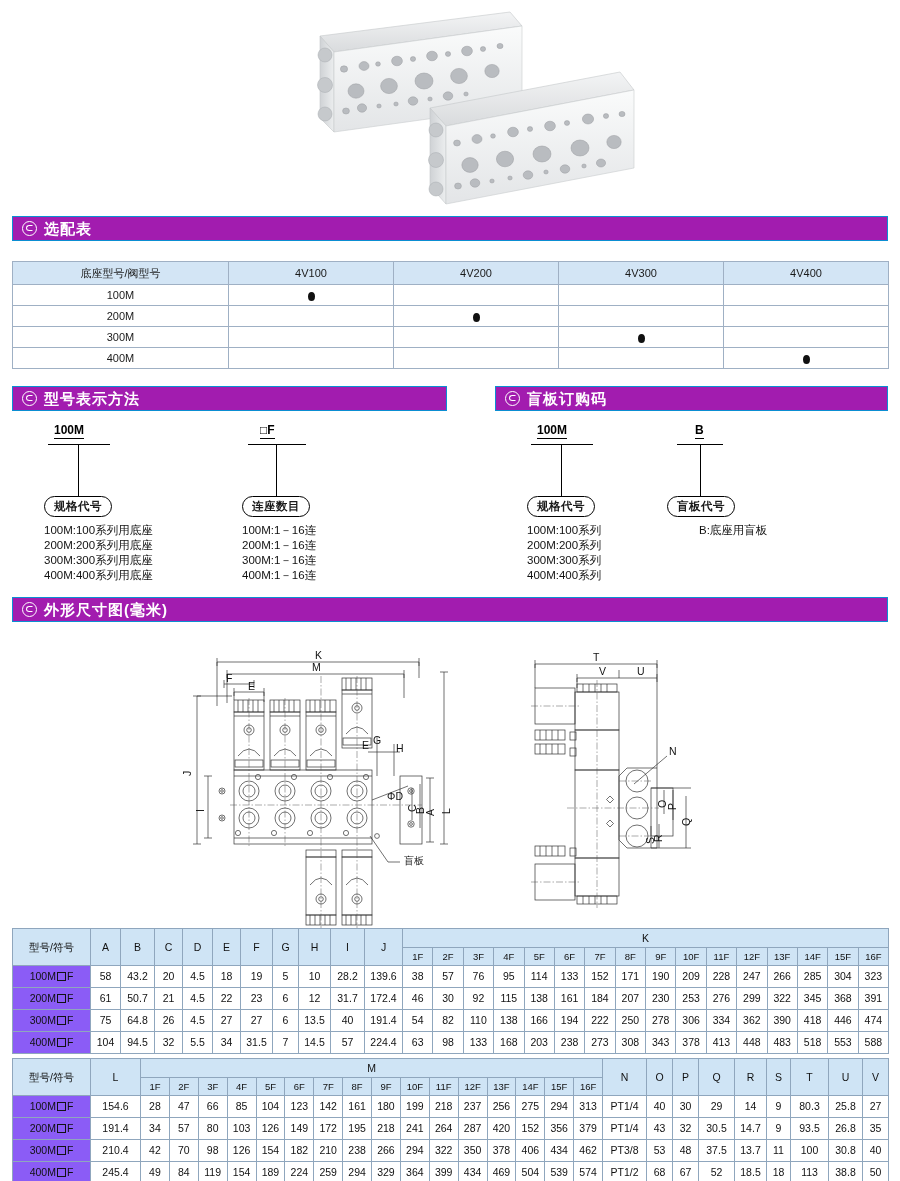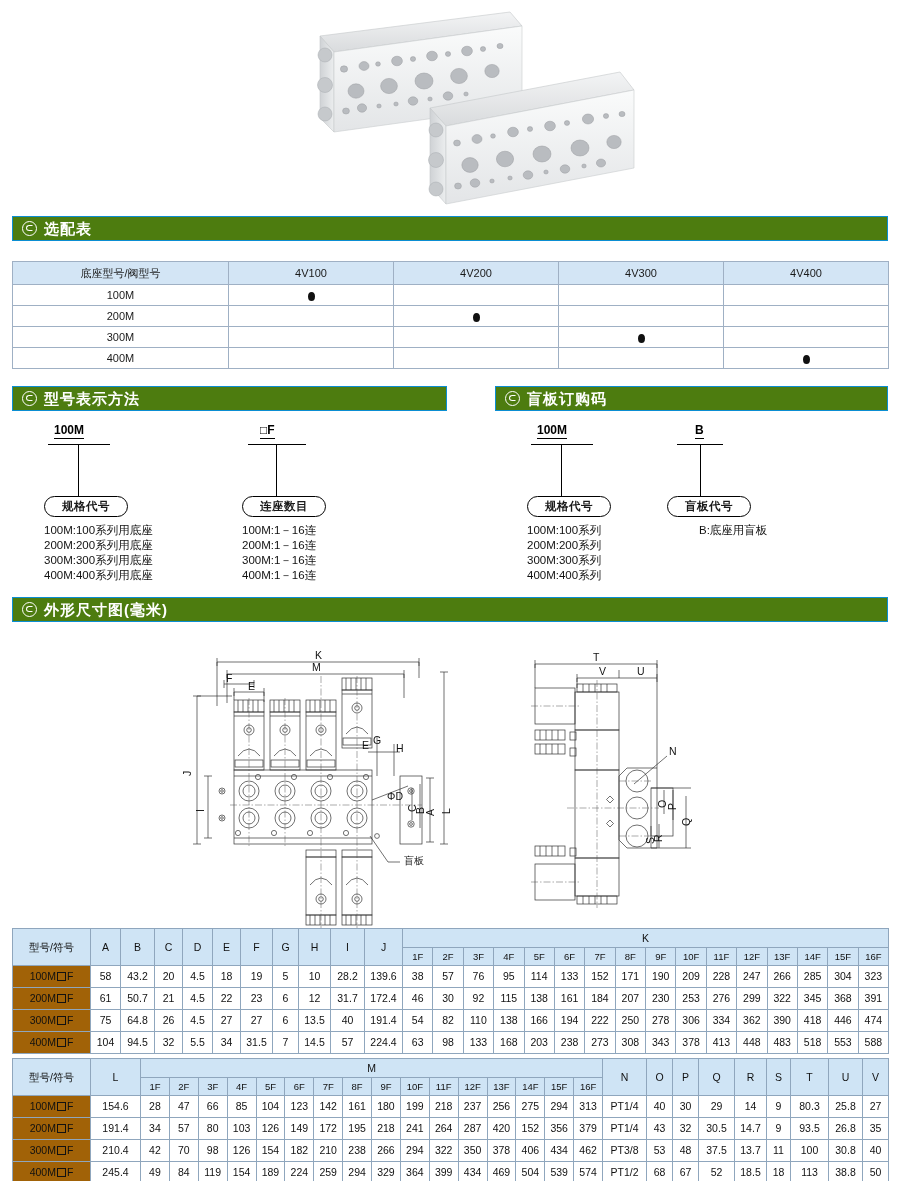--- a/index.html
+++ b/index.html
@@ -9,21 +9,21 @@
     color:#1a1a1a;overflow:hidden;position:relative;
   }
   .page{position:relative;width:900px;height:1181px;}
 
   
   .photo-area{position:absolute;left:0;top:0;width:900px;height:212px;}
   .photo-wrap{position:absolute;left:300px;top:8px;width:380px;height:200px;}
 
   
   .sec-bar{
-    height:25px;background:#4d7c0f;
+    height:25px;background:#a21caf;
     display:flex;align-items:center;
     border:1px solid #0b8ed2;box-sizing:border-box;
   }
   .sec-bar .cicon{
     width:15px;height:15px;border-radius:50%;
     border:1.8px solid #ffffff;margin-left:9px;margin-right:7px;
     position:relative;box-sizing:border-box;flex:0 0 auto;
   }
   .sec-bar .cicon::after{
     content:"";position:absolute;left:3px;top:2.6px;
@@ -51,21 +51,21 @@
   .mdl-right{position:absolute;left:495px;top:386px;width:393px;}
   .mdl-body{position:relative;height:150px;margin-top:6px;}
   .code{
     position:absolute;font-size:12px;font-weight:bold;color:#000;white-space:nowrap;
   }
   .code .ul{border-bottom:1.5px solid #000;padding-bottom:1px;display:inline-block;}
   .vline{position:absolute;width:1.2px;background:#000;}
   .hbar{position:absolute;height:1.2px;background:#000;}
   .pill{
     position:absolute;border:1.3px solid #000;border-radius:12px;
-    font-size:11.5px;padding:2px 17px;white-space:nowrap;background:#fff;
+    font-size:11.5px;padding:2px 9px;white-space:nowrap;background:#fff;
     font-weight:bold;letter-spacing:0.5px;
   }
   .lines{position:absolute;font-size:11.5px;line-height:15px;white-space:pre;color:#111;text-align:right;}
 
   
   .dim-wrap{position:absolute;left:12px;top:597px;width:876px;}
   .dwg-area{position:relative;width:876px;height:300px;margin-top:4px;}
   svg.dwg{position:absolute;left:0;top:0;}
 
   
@@ -74,21 +74,21 @@
   table.dtab{border-collapse:collapse;table-layout:fixed;width:876px;}
   table.dtab th,table.dtab td{
     border:1px solid #8fa6bd;text-align:center;
     font-size:10.5px;color:#111;padding:0;height:21px;line-height:21px;
     overflow:hidden;white-space:nowrap;
   }
   table.dtab th{background:#cfe4f5;font-weight:normal;}
   table.dtab td{background:#fff;}
   table.dtab th.grp{height:18px;line-height:18px;}
   table.dtab th.sub{height:17px;line-height:17px;font-size:9.5px;}
-  table.dtab td.rowhdr{background:#a16207;font-size:10.5px;}
+  table.dtab td.rowhdr{background:#8b5cf6;font-size:10.5px;}
   .sq{display:inline-block;width:7px;height:7px;border:1px solid #111;vertical-align:-1px;margin:0 1px;}
 </style>
 </head>
 <body>
 
 <div class="page">
 
   <div class="photo-area">
     <div class="photo-wrap">
       <svg width="380" height="200" viewBox="0 0 380 200">

